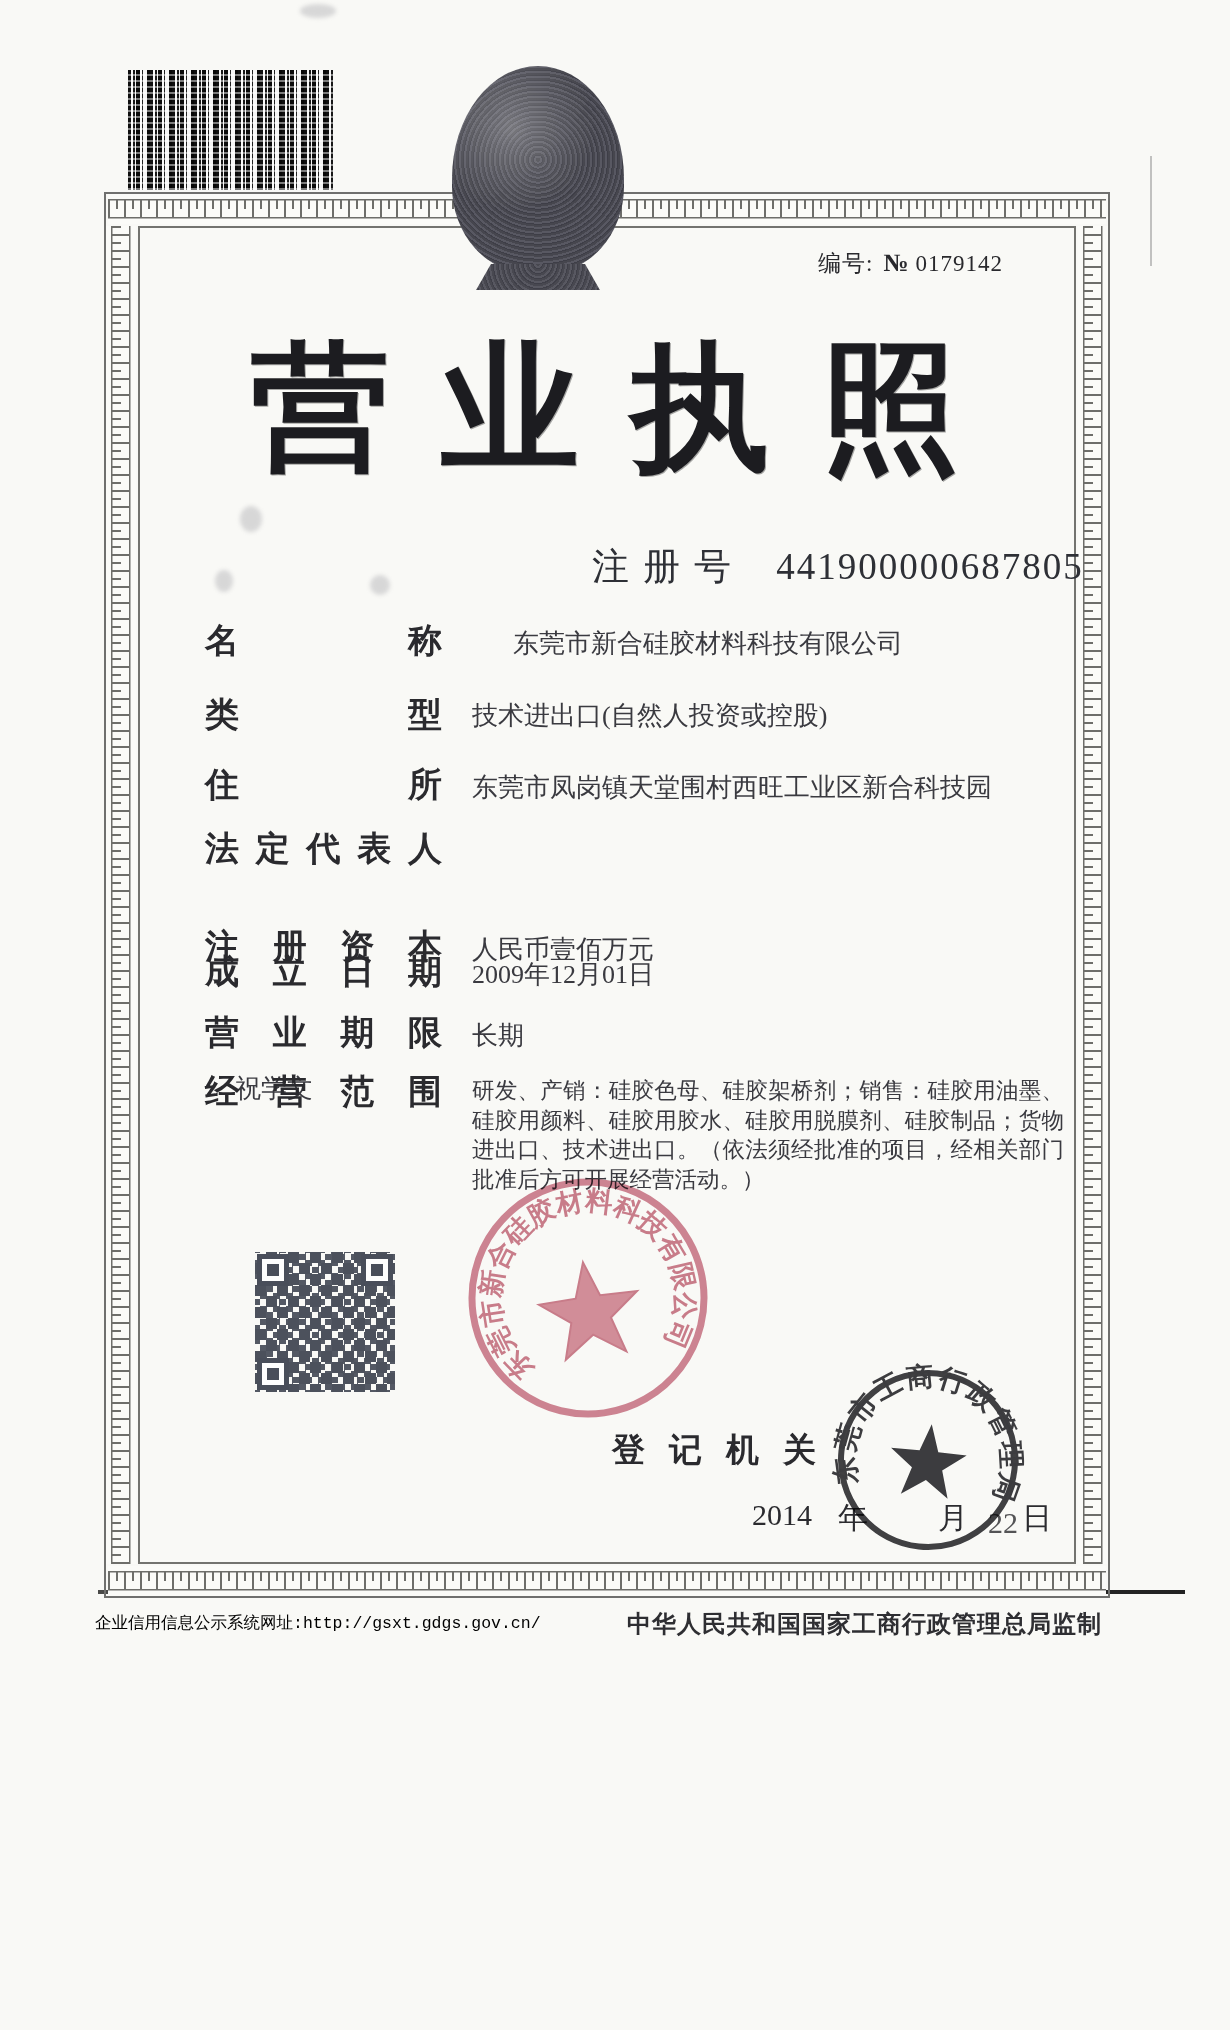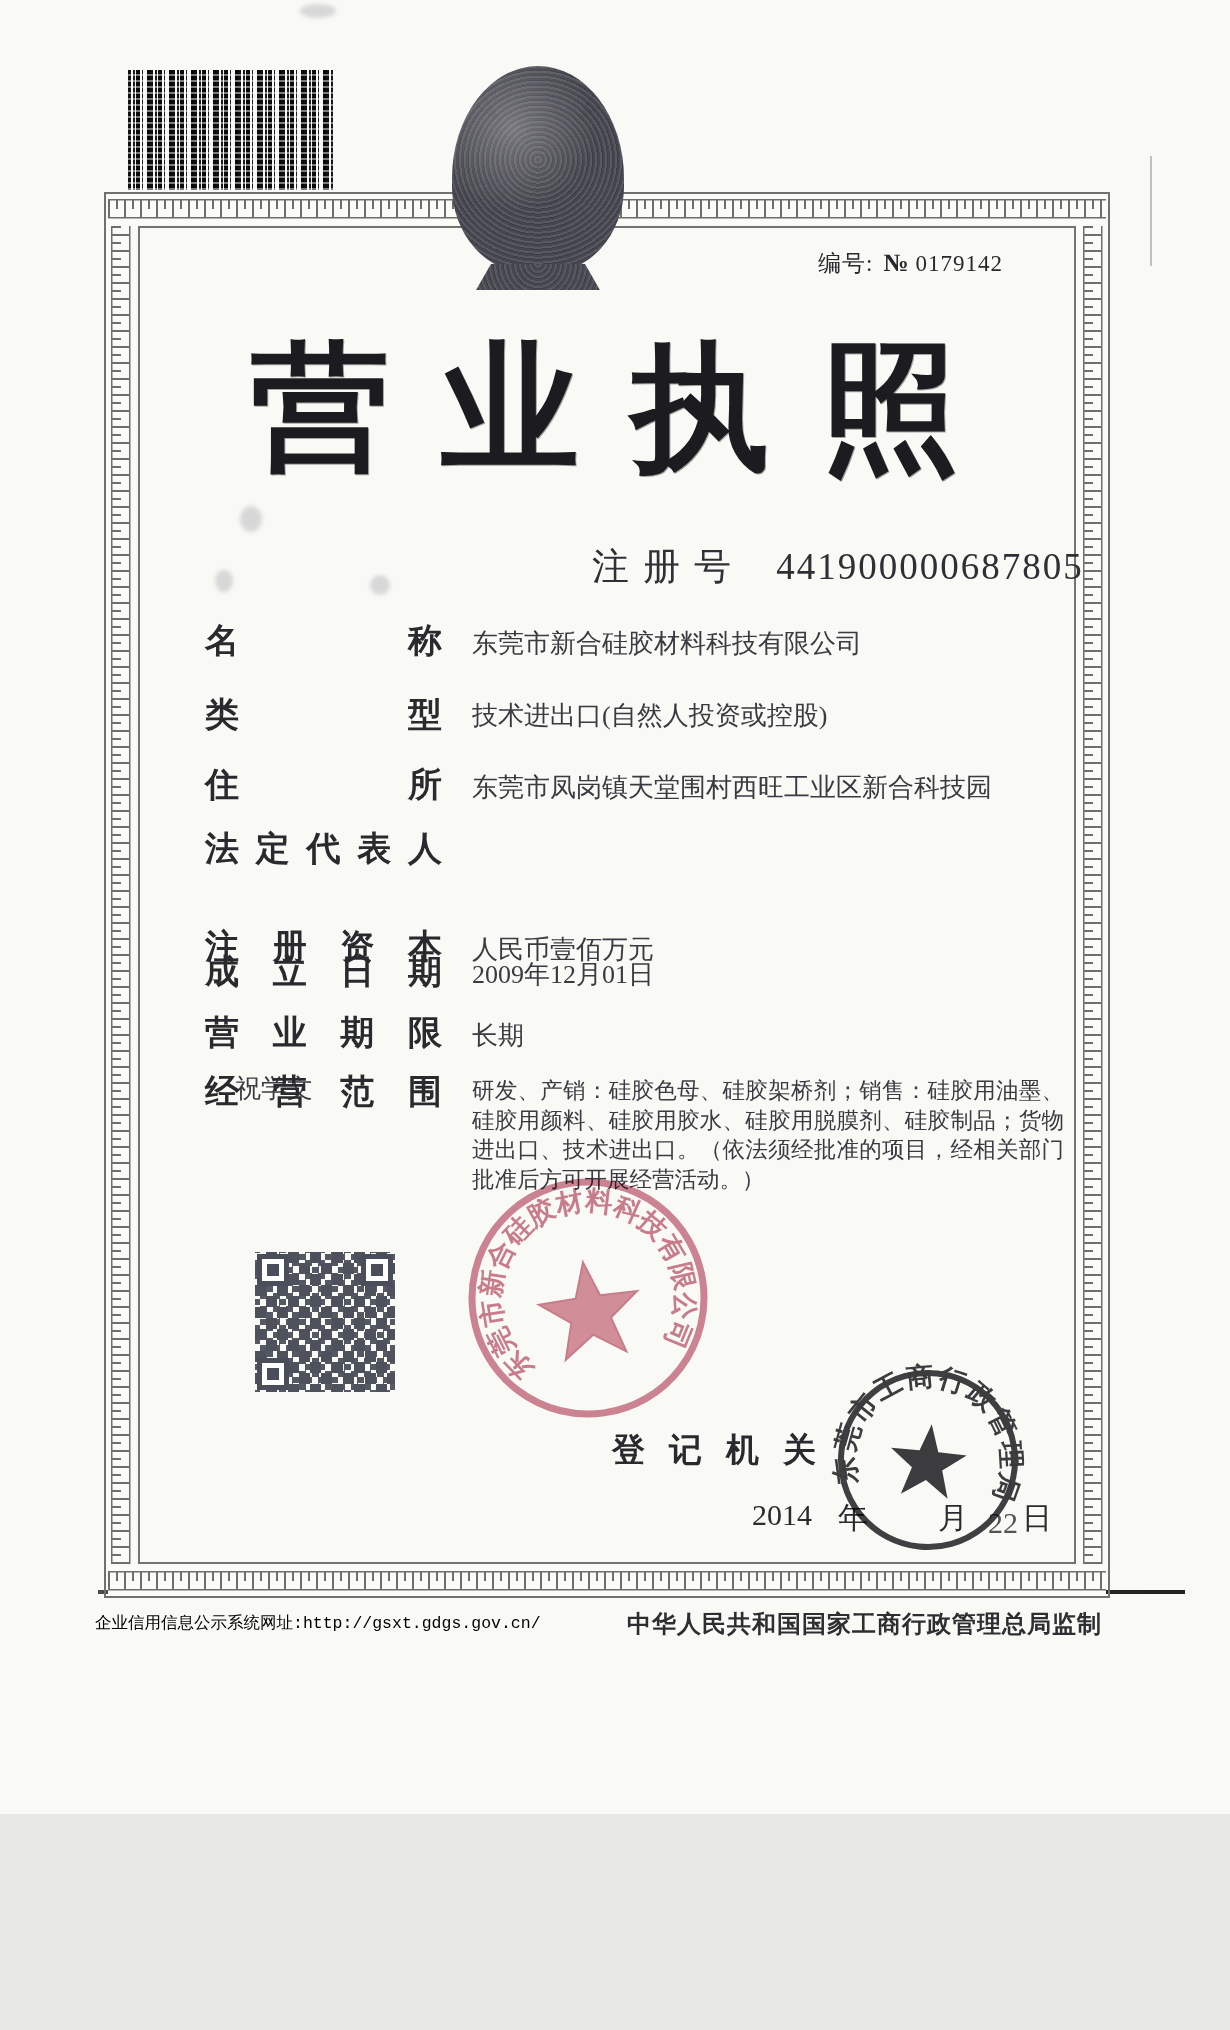--- a/index.html
+++ b/index.html
@@ -1,17 +1,17 @@
 <!DOCTYPE html>
 <html><head>
 <meta charset="utf-8">
 <style>
   html,body{margin:0;padding:0;}
   body{background:#e8e8e5;font-family:"Liberation Serif","DejaVu Serif",serif;}
-  #page{position:relative;width:1230px;height:1814px;background:#f9f9f6;overflow:hidden;margin:0 auto;}
+  #page{position:relative;width:1230px;height:2030px;background:#f9f9f6;overflow:hidden;margin:0 auto;}
 
   
   .smudge{position:absolute;background:#9a9aa0;opacity:.35;filter:blur(2px);border-radius:50%;}
 
   
   #barcode{position:absolute;left:128px;top:70px;width:205px;height:120px;
     background:
       repeating-linear-gradient(0deg, rgba(255,255,255,.45) 0 2px, transparent 2px 6px),
       repeating-linear-gradient(90deg,#141414 0 3px,#f2f2f2 3px 5px,#1d1d1d 5px 7px,#ededed 7px 8px,#101010 8px 12px,#f5f5f5 12px 14px,#262626 14px 15px,#efefef 15px 19px,#0e0e0e 19px 22px);
     filter:contrast(1.05);}
@@ -115,21 +115,21 @@
     <span>编号:</span><span class="no-symbol">№</span><span>0179142</span>
   </div>
 
   <div id="title">营业执照</div>
 
   <div id="regline">
     <span class="reg-label">注册号</span>
     <span class="reg-number">441900000687805</span>
   </div>
 
-  <div class="row" style="top:622px;">
+  <div class="row" style="top:622px;gap:41px;">
     <div class="lbl">名称</div>
     <div class="val">东莞市新合硅胶材料科技有限公司</div>
   </div>
   <div class="row" style="top:694px;align-items:flex-end;">
     <div class="lbl">类型</div>
     <div class="val">技术进出口(自然人投资或控股)</div>
   </div>
   <div class="row" style="top:766px;">
     <div class="lbl">住所</div>
     <div class="val">东莞市凤岗镇天堂围村西旺工业区新合科技园</div>

